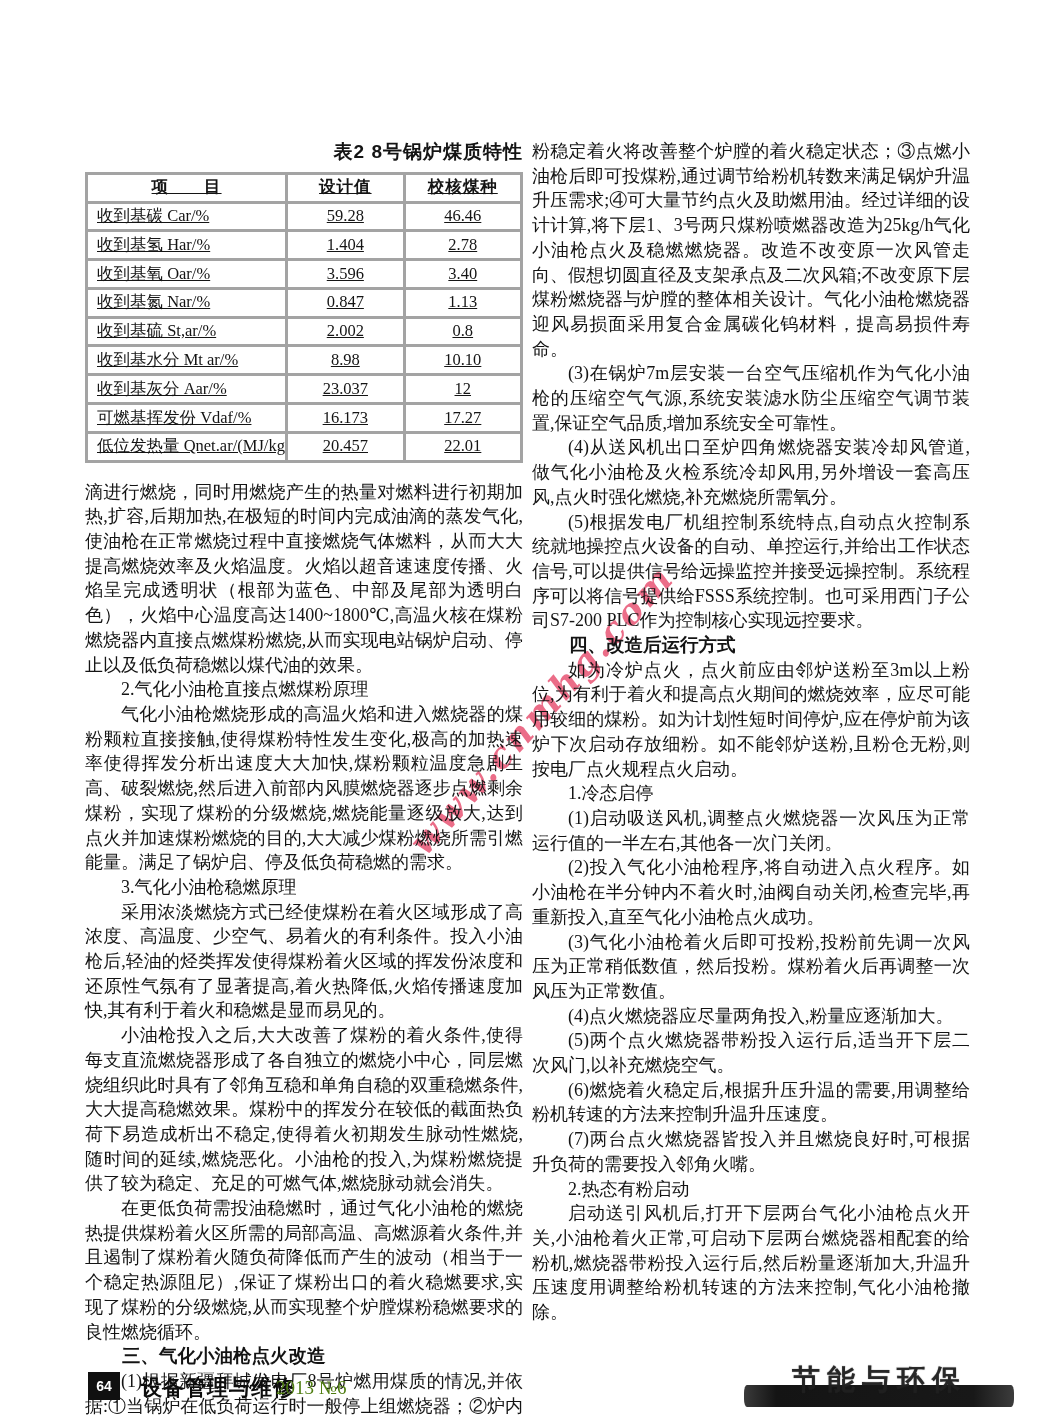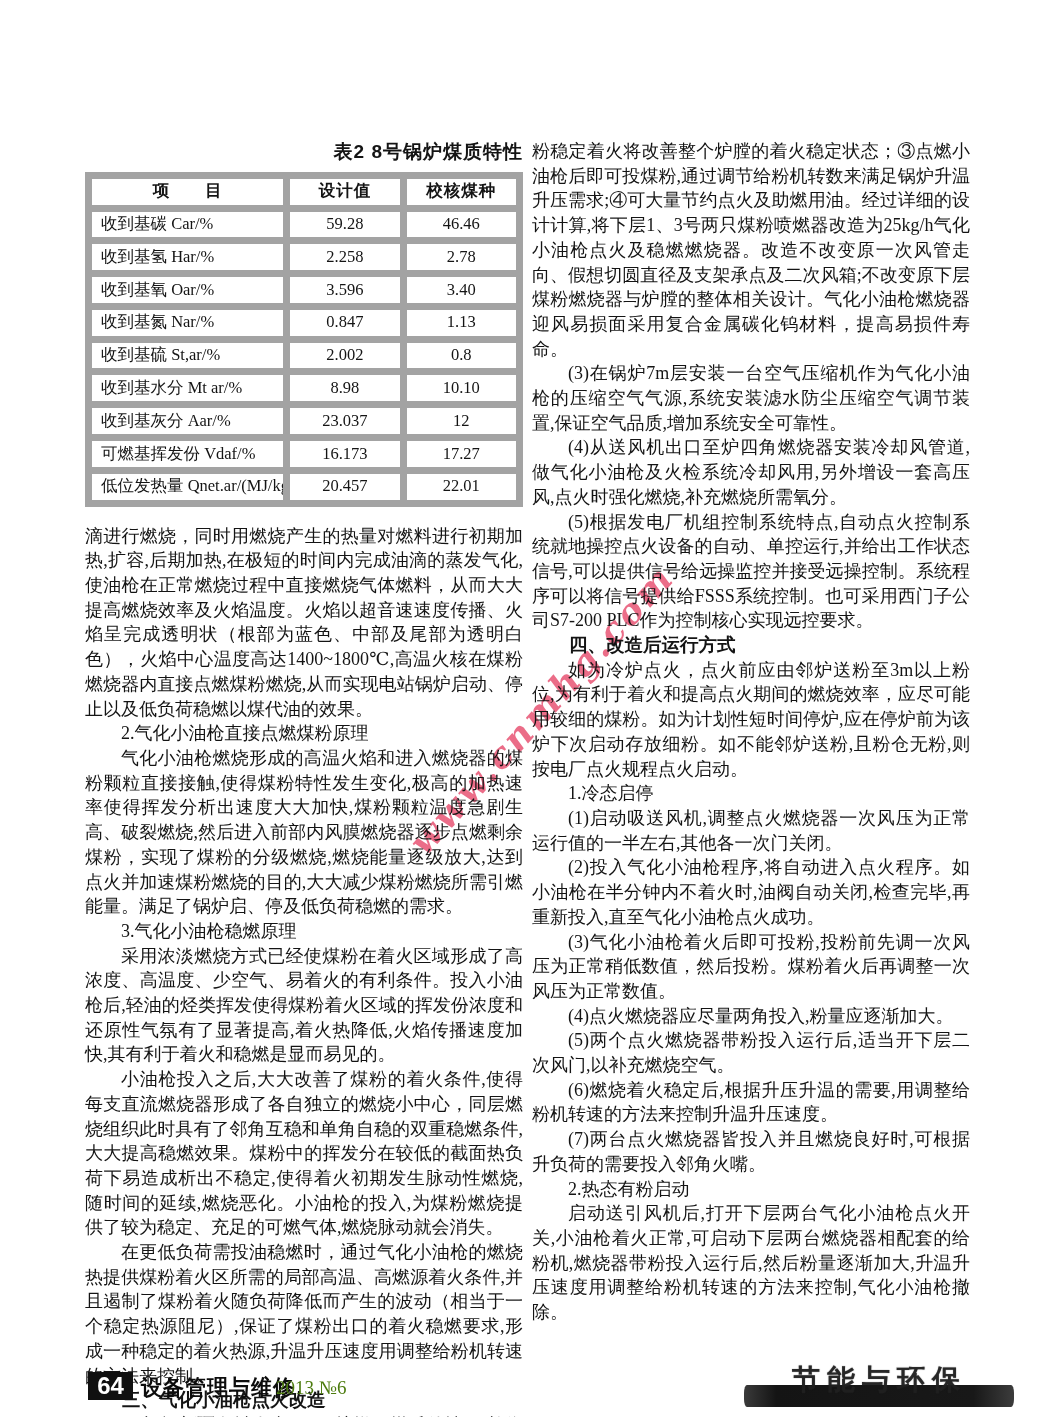--- a/index.html
+++ b/index.html
@@ -21,40 +21,40 @@
   
   .tbl-wrap { margin-bottom:17px; }
   .tbl-title {
     text-align:right; font-weight:bold; font-size:19px;
     font-family:"Liberation Sans","DejaVu Sans",sans-serif;
     margin:0 0 7px 0; letter-spacing:1px; text-indent:0;
   }
   table.coal { width:100%; border-collapse:collapse; border:2px solid #000; table-layout:fixed; }
   table.coal col.c1 { width:46%; } table.coal col.c2 { width:27%; } table.coal col.c3 { width:27%; }
   table.coal th, table.coal td {
-    border:7px solid #a3a3a3; height:25.8px; padding:0 2px;
-    font-size:16.5px; text-align:center; overflow:hidden; white-space:nowrap;
+    border:3px solid #a3a3a3; height:25.8px; padding:0 2px;
+    font-size:16.5px; text-align:center; overflow:hidden; white-space:nowrap;text-decoration:underline;
   }
   table.coal td.item { text-align:left; padding-left:9px; }
   table.coal th { font-weight:bold; letter-spacing:1px; }
 
   
   .watermark {
     position:absolute; left:332px; top:688px; width:420px; height:44px;
     transform:rotate(-48deg); transform-origin:center;
     font-family:"DejaVu Serif","Liberation Serif",serif;
     font-style:italic; font-weight:bold; font-size:36px; letter-spacing:3px;
     color:rgba(229,68,102,0.78); text-align:center; pointer-events:none;
   }
 
   
   .footer-pagenum {
-    position:absolute; left:88px; top:1372px; width:45px; height:28px;
+    position:absolute; left:88px; top:1372px; width:32px; height:28px;
     background:#101010; color:#fff; text-align:center; line-height:28px;
-    font-family:"Liberation Sans","DejaVu Sans",sans-serif; font-weight:bold; font-size:24px;
+    font-family:"Liberation Sans","DejaVu Sans",sans-serif; font-weight:bold; font-size:14px;
   }
   .footer-journal {
     position:absolute; left:141px; top:1374px;
     font-family:"Liberation Sans","DejaVu Sans",sans-serif;
     font-weight:bold; font-size:21px; letter-spacing:1px; color:#0c0c0c;
     transform:scaleY(1.05);
   }
   .footer-issue {
     position:absolute; left:276px; top:1377px;
     font-family:Liberation Serif, serif; font-size:19px; color:#4d7c0f;
@@ -93,21 +93,21 @@
             <th>设计值</th>
             <th>校核煤种</th>
           </tr>
           <tr>
             <td class="item">收到基碳 Car/%</td>
             <td>59.28</td>
             <td>46.46</td>
           </tr>
           <tr>
             <td class="item">收到基氢 Har/%</td>
-            <td>2.258</td>
+            <td>1.404</td>
             <td>2.78</td>
           </tr>
           <tr>
             <td class="item">收到基氧 Oar/%</td>
             <td>3.596</td>
             <td>3.40</td>
           </tr>
           <tr>
             <td class="item">收到基氮 Nar/%</td>
             <td>0.847</td>
@@ -141,21 +141,21 @@
         </tbody>
       </table>
     </div>
 
     <p class="blk p-cont">滴进行燃烧，同时用燃烧产生的热量对燃料进行初期加热,扩容,后期加热,在极短的时间内完成油滴的蒸发气化,使油枪在正常燃烧过程中直接燃烧气体燃料，从而大大提高燃烧效率及火焰温度。火焰以超音速速度传播、火焰呈完成透明状（根部为蓝色、中部及尾部为透明白色），火焰中心温度高达1400~1800℃,高温火核在煤粉燃烧器内直接点燃煤粉燃烧,从而实现电站锅炉启动、停止以及低负荷稳燃以煤代油的效果。</p>
     <p class="blk h-sub">2.气化小油枪直接点燃煤粉原理</p>
     <p class="blk">气化小油枪燃烧形成的高温火焰和进入燃烧器的煤粉颗粒直接接触,使得煤粉特性发生变化,极高的加热速率使得挥发分析出速度大大加快,煤粉颗粒温度急剧生高、破裂燃烧,然后进入前部内风膜燃烧器逐步点燃剩余煤粉，实现了煤粉的分级燃烧,燃烧能量逐级放大,达到点火并加速煤粉燃烧的目的,大大减少煤粉燃烧所需引燃能量。满足了锅炉启、停及低负荷稳燃的需求。</p>
     <p class="blk h-sub">3.气化小油枪稳燃原理</p>
     <p class="blk">采用浓淡燃烧方式已经使煤粉在着火区域形成了高浓度、高温度、少空气、易着火的有利条件。投入小油枪后,轻油的烃类挥发使得煤粉着火区域的挥发份浓度和还原性气氛有了显著提高,着火热降低,火焰传播速度加快,其有利于着火和稳燃是显而易见的。</p>
     <p class="blk">小油枪投入之后,大大改善了煤粉的着火条件,使得每支直流燃烧器形成了各自独立的燃烧小中心，同层燃烧组织此时具有了邻角互稳和单角自稳的双重稳燃条件,大大提高稳燃效果。煤粉中的挥发分在较低的截面热负荷下易造成析出不稳定,使得着火初期发生脉动性燃烧,随时间的延续,燃烧恶化。小油枪的投入,为煤粉燃烧提供了较为稳定、充足的可燃气体,燃烧脉动就会消失。</p>
-    <p class="blk">在更低负荷需投油稳燃时，通过气化小油枪的燃烧热提供煤粉着火区所需的局部高温、高燃源着火条件,并且遏制了煤粉着火随负荷降低而产生的波动（相当于一个稳定热源阻尼）,保证了煤粉出口的着火稳燃要求,形成一种稳定的着火热源,升温升压速度用调整给粉机转速的方法来控制。</p>
+    <p class="blk">在更低负荷需投油稳燃时，通过气化小油枪的燃烧热提供煤粉着火区所需的局部高温、高燃源着火条件,并且遏制了煤粉着火随负荷降低而产生的波动（相当于一个稳定热源阻尼）,保证了煤粉出口的着火稳燃要求,实现了煤粉的分级燃烧,从而实现整个炉膛煤粉稳燃要求的良性燃烧循环。</p>
     <p class="blk h-bold">三、气化小油枪点火改造</p>
     <p class="blk">(1)根据新疆拜城发电厂8号炉燃用煤质的情况,并依据:①当锅炉在低负荷运行时一般停上组燃烧器；②炉内有一层煤</p>
   </div>
 
   <div class="col col-right">
     <p class="blk p-cont">粉稳定着火将改善整个炉膛的着火稳定状态；③点燃小油枪后即可投煤粉,通过调节给粉机转数来满足锅炉升温升压需求;④可大量节约点火及助燃用油。经过详细的设计计算,将下层1、3号两只煤粉喷燃器改造为25kg/h气化小油枪点火及稳燃燃烧器。改造不改变原一次风管走向、假想切圆直径及支架承点及二次风箱;不改变原下层煤粉燃烧器与炉膛的整体相关设计。气化小油枪燃烧器迎风易损面采用复合金属碳化钨材料，提高易损件寿命。</p>
     <p class="blk">(3)在锅炉7m层安装一台空气压缩机作为气化小油枪的压缩空气气源,系统安装滤水防尘压缩空气调节装置,保证空气品质,增加系统安全可靠性。</p>
     <p class="blk">(4)从送风机出口至炉四角燃烧器安装冷却风管道,做气化小油枪及火检系统冷却风用,另外增设一套高压风,点火时强化燃烧,补充燃烧所需氧分。</p>
     <p class="blk">(5)根据发电厂机组控制系统特点,自动点火控制系统就地操控点火设备的自动、单控运行,并给出工作状态信号,可以提供信号给远操监控并接受远操控制。系统程序可以将信号提供给FSSS系统控制。也可采用西门子公司S7-200 PLC作为控制核心实现远控要求。</p>
     <p class="blk h-bold">四、改造后运行方式</p>

